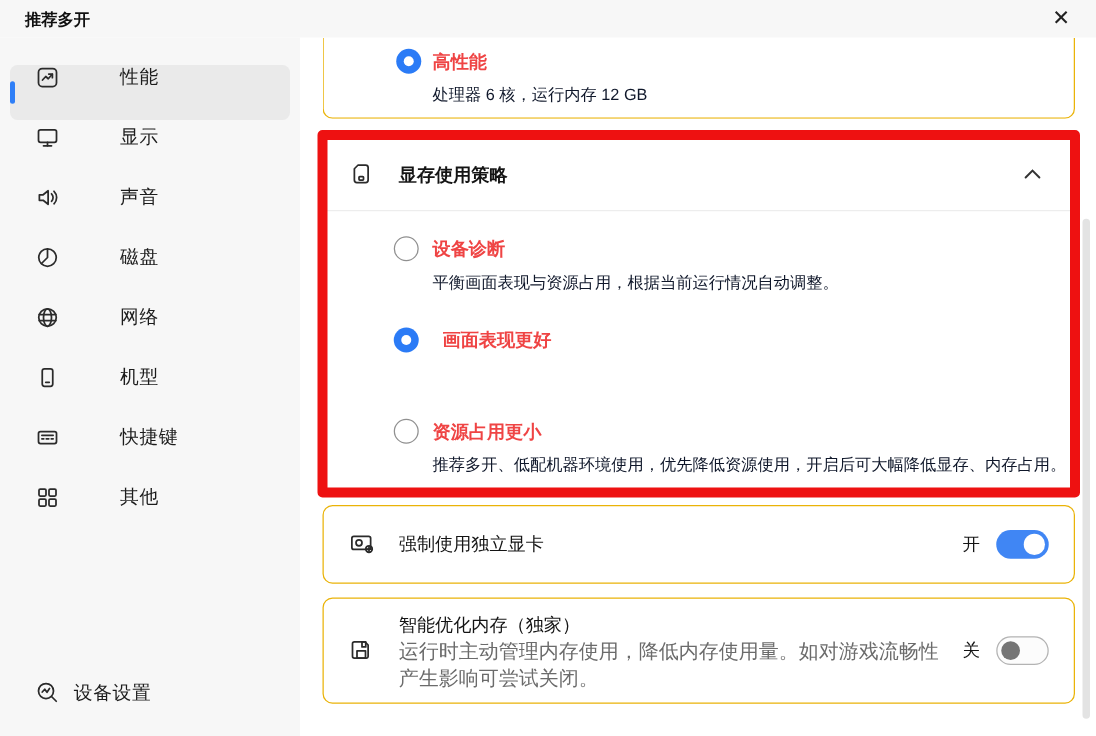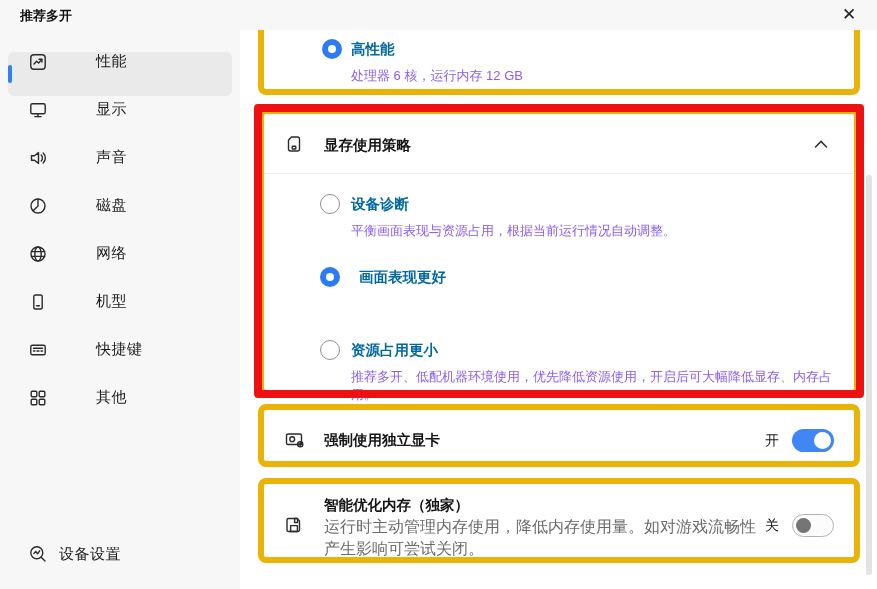--- a/index.html
+++ b/index.html
@@ -23,44 +23,44 @@
   .nav-item.selected .accent-bar {
     position:absolute; left:0; top:13px; width:4px; height:18px; border-radius:2px; background:#2f7ff7; }
   .sidebar-footer { position:absolute; left:28px; bottom:25px; display:flex; align-items:center; cursor:pointer; }
   .sidebar-footer .icn { width:20px; height:20px; margin-right:11px; }
   .sidebar-footer .lbl { font-size:15px; color:#1c1c1c; letter-spacing:0.5px; }
   svg.icn { stroke:#2b2b2b; fill:none; stroke-width:1.4; stroke-linecap:round; stroke-linejoin:round; }
 
   
   .content { position:absolute; left:240px; top:30px; width:637px; height:559px; background:#fff; }
   .card { position:absolute; left:18px; width:602px; background:#fff;
-          border:6px solid #eab308; border-radius:8px; }
+          border:1px solid #eab308; border-radius:8px; }
   .card-top-cut { top:0; height:65px; border-top:none; border-radius:0 0 8px 8px; }
   .card-vram { top:78px; height:288px; }
   .card-gpu { top:374px; height:63px; }
   .card-mem { top:448px; height:85px; }
 
   .radio { position:absolute; width:20px; height:20px; border-radius:50%; background:#fff;
            border:1.5px solid #909090; cursor:pointer; }
   .radio.on { border:none; background:#2b7bf6; }
   .radio.on::after { content:""; position:absolute; left:6px; top:6px; width:8px; height:8px;
                      border-radius:50%; background:#fff; }
-  .opt-label { position:absolute; font-size:14.5px; font-weight:700; color:#0369a1; }
-  .opt-desc  { position:absolute; font-size:13px; color:#8b5cf6; }
+  .opt-label { position:absolute; font-size:14.5px; font-weight:700; color:#ef4444; }
+  .opt-desc  { position:absolute; font-size:13px; color:#0f172a; }
 
   .vram-header { position:absolute; left:0; top:0; width:100%; height:60px; border-bottom:1px solid #ededed; cursor:pointer; }
   .vram-header .icn { position:absolute; left:20px; top:20px; width:20px; height:20px; }
   .vram-title { position:absolute; left:60px; top:22px; font-size:14.5px; font-weight:700; color:#141414; }
   .chevron { position:absolute; right:26px; top:25px; width:14px; height:10px; cursor:pointer; }
 
   .red-box { position:absolute; left:14px; top:74px; width:610px; height:294px;
              border:8px solid #ee1111; border-radius:4px; pointer-events:none; z-index:5; }
 
   .row-icn { position:absolute; left:20px; width:22px; height:22px; }
-  .row-title { position:absolute; left:60px; font-size:14.5px; font-weight:700; color:#141414; }
+  .row-title { position:absolute; left:60px; font-size:14.5px; font-weight:400; color:#141414; }
   .row-desc { position:absolute; left:60px; font-size:16px; color:#6b6b6b; width:432px; line-height:22px; }
   .toggle-wrap { position:absolute; display:flex; align-items:center; }
   .toggle-state { font-size:14px; color:#141414; margin-right:13px; }
   .toggle { position:relative; width:42px; height:23px; border-radius:12px; cursor:pointer; }
   .toggle.on { background:#4086f4; }
   .toggle.on .knob { position:absolute; right:3px; top:3px; width:17px; height:17px; border-radius:50%; background:#fff; }
   .toggle.off { background:#fcfcfc; border:1px solid #b3b3b3; }
   .toggle.off .knob { position:absolute; left:3px; top:3px; width:15px; height:15px; border-radius:50%; background:#757575; }
 
   .scroll-thumb { position:absolute; left:866px; top:175px; width:6px; height:400px;

